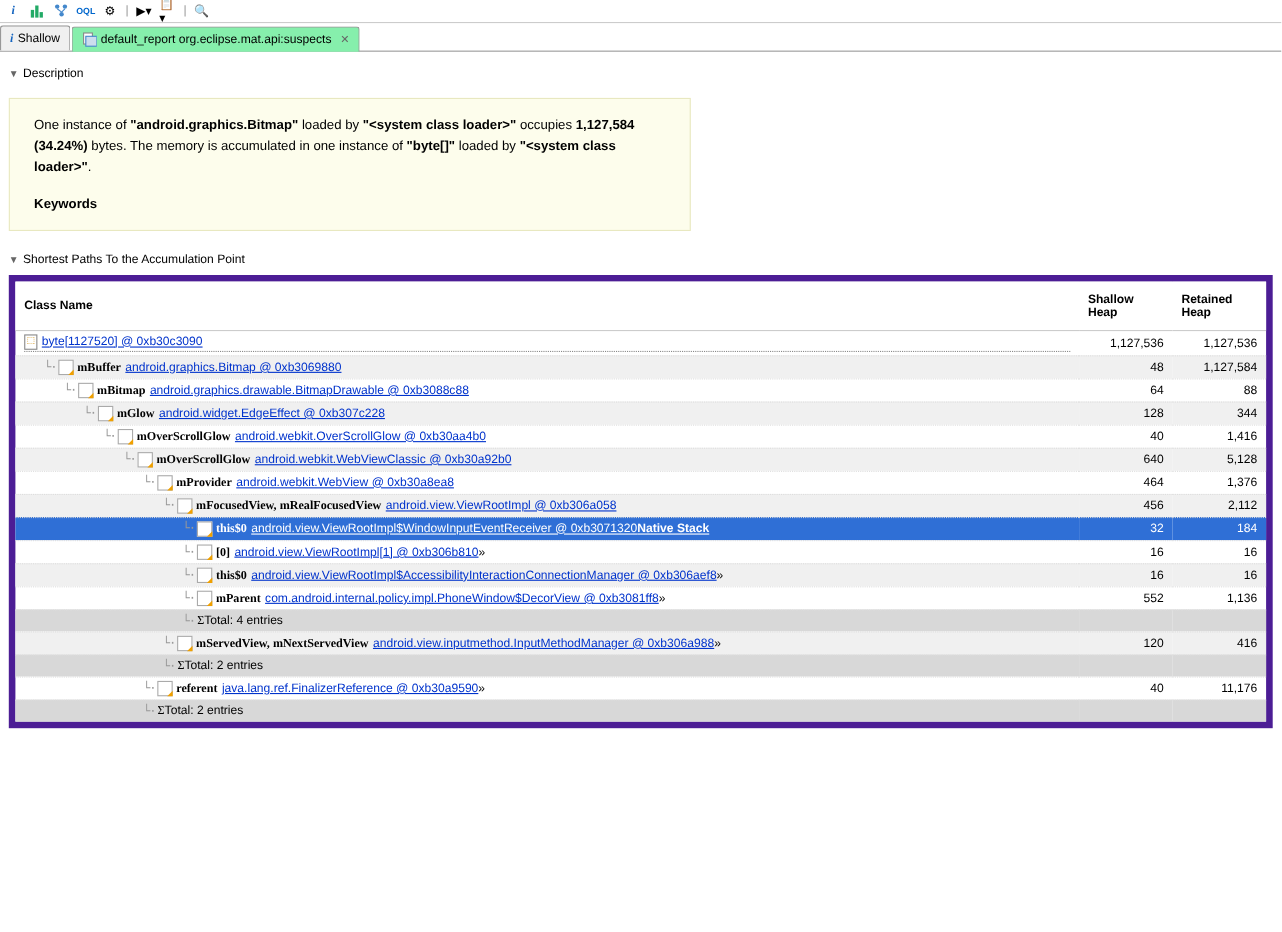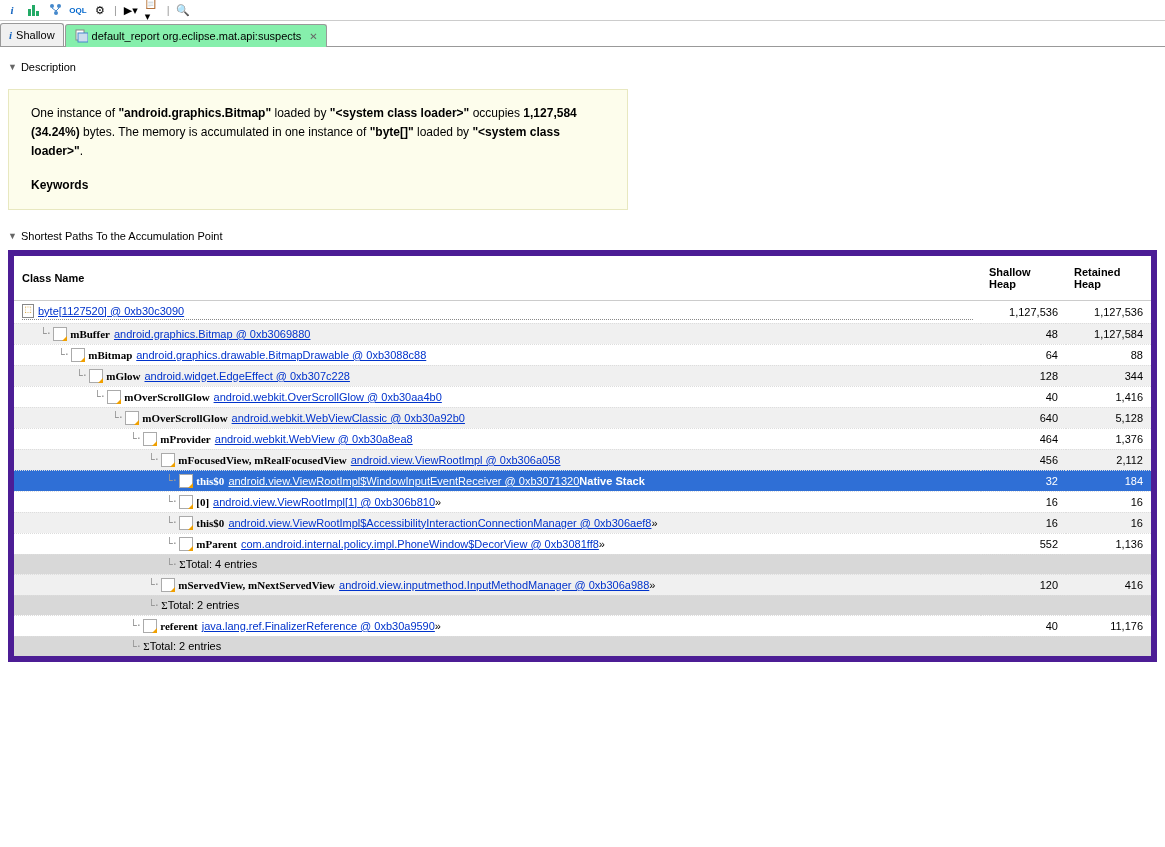--- a/index.html
+++ b/index.html
@@ -226,21 +226,21 @@
               <td class="num">2,112</td>
             </tr>
             <tr class="sel">
               <td>
                 <div class="tree-cell">
                   <span class="indent" style="width: 144px;"></span>
                   <span class="tree-branch">└·</span>
                   <span class="node-icon"></span>
                   <span class="link-field">this$0</span>
                   <a href="#">android.view.ViewRootImpl$WindowInputEventReceiver @ 0xb3071320</a>
-                  <span style="font-weight: bold;"> Native Stack</span>
+                  <span style="font-weight: bold; text-decoration: underline;"> Native Stack</span>
                 </div>
               </td>
               <td class="num">32</td>
               <td class="num">184</td>
             </tr>
             <tr>
               <td>
                 <div class="tree-cell">
                   <span class="indent" style="width: 144px;"></span>
                   <span class="tree-branch">└·</span>

